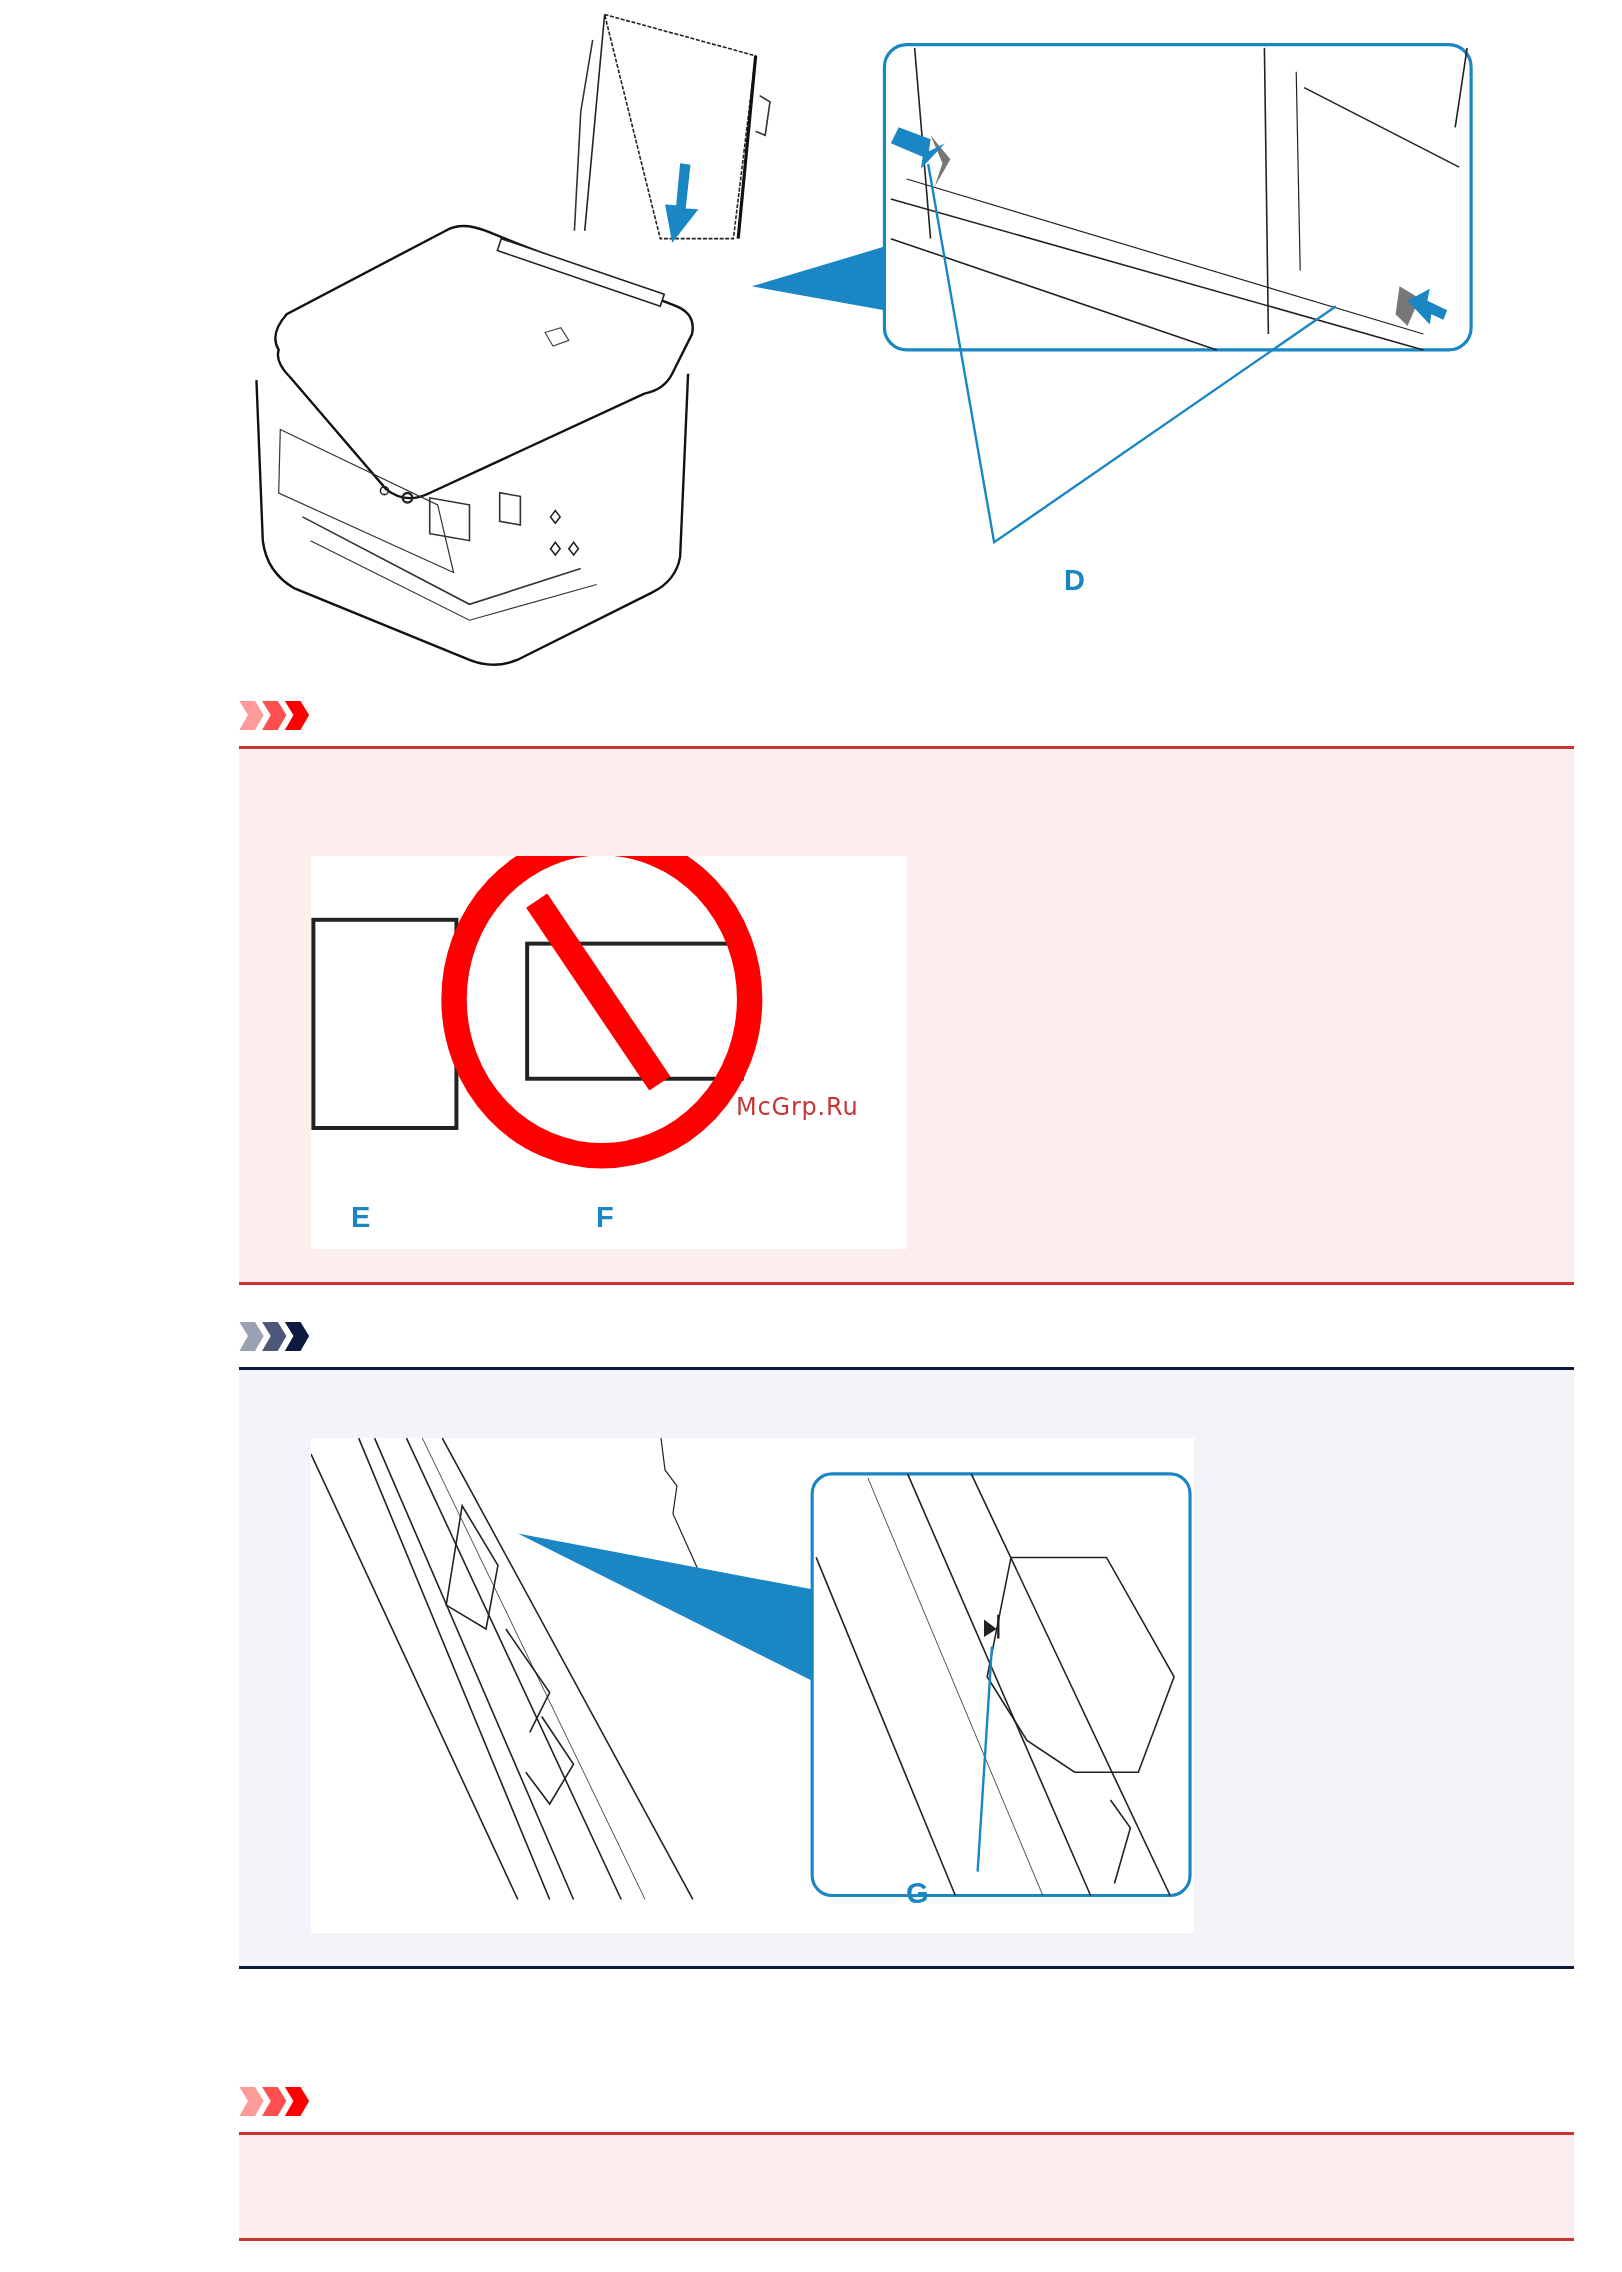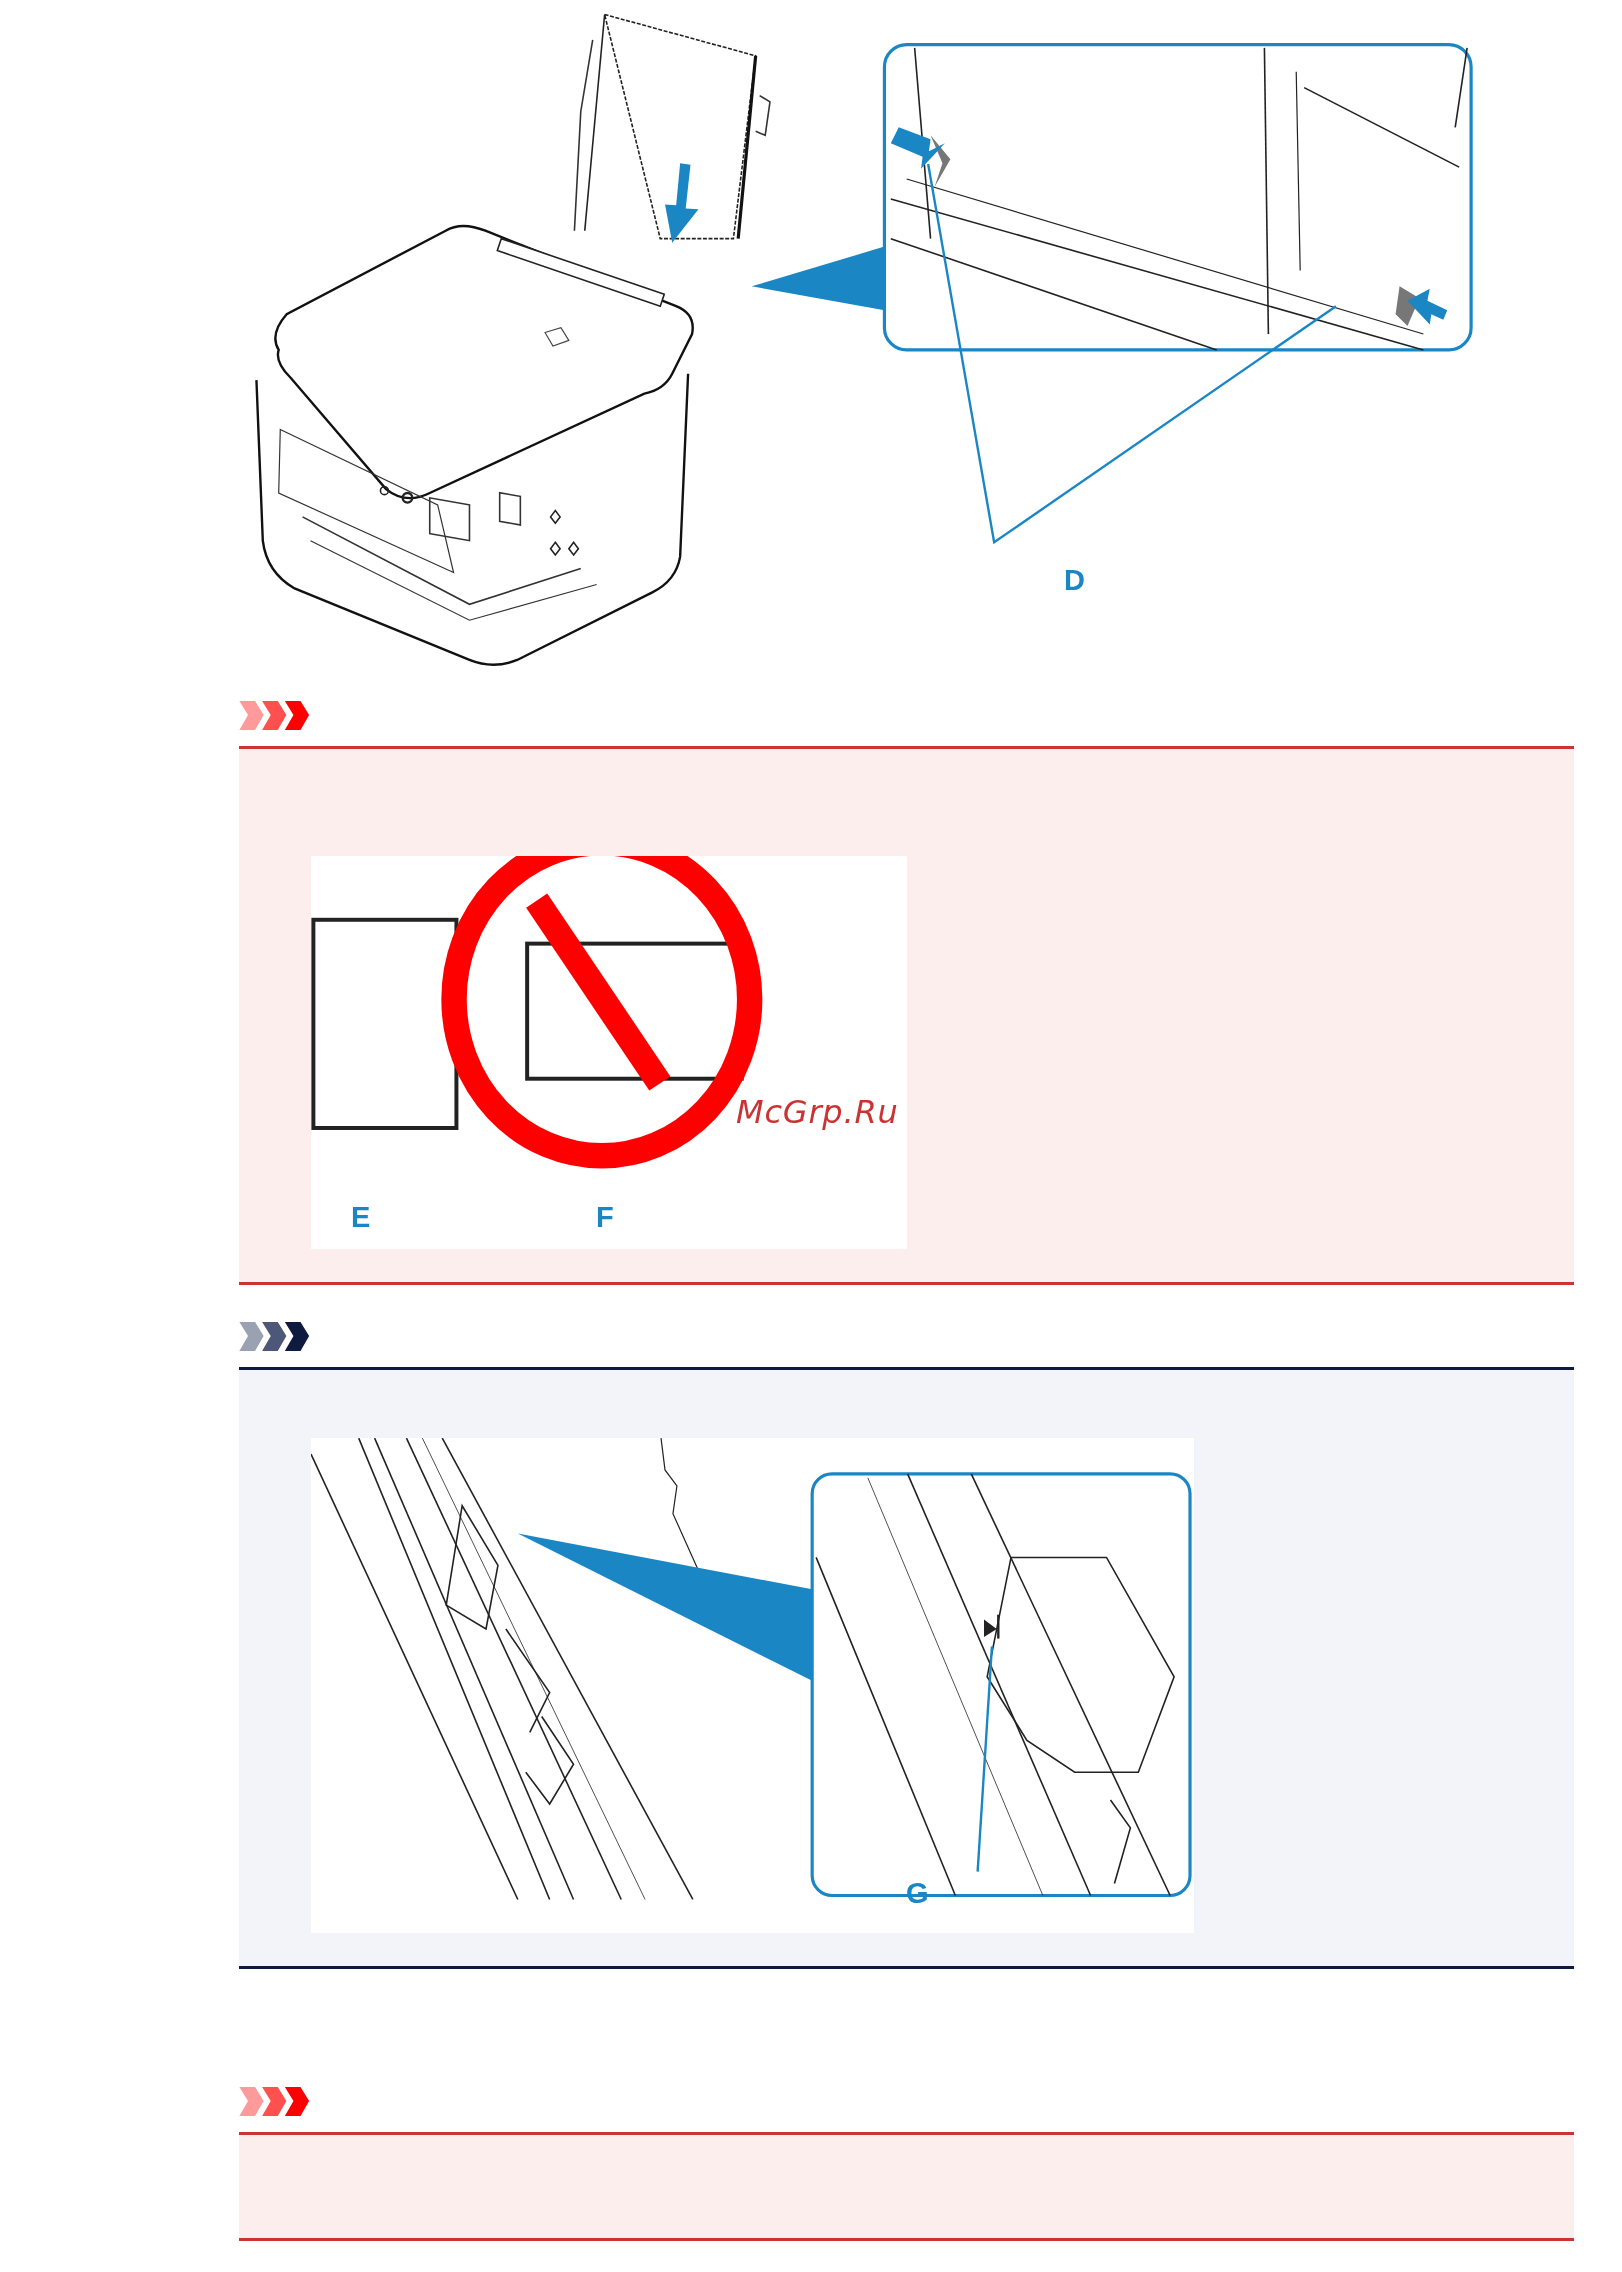--- a/index.html
+++ b/index.html
@@ -6,21 +6,21 @@
   body { width: 1623px; height: 2273px; position: relative; overflow: hidden;
          font-family: "Liberation Sans", "DejaVu Sans", sans-serif; }
   .fig { position: absolute; background: #ffffff; }
   .fig svg { display: block; width: 100%; height: 100%; }
   .chev { position: absolute; width: 76px; height: 29px; }
   .chev svg { width: 100%; height: 100%; display: block; }
   .box { position: absolute; left: 239px; width: 1335px; }
   .box.important { background: #fdeeee; border-top: 3.2px solid #cc3333; border-bottom: 3.2px solid #cc3333; }
   .box.note { background: #f2f4f9; border-top: 3.2px solid #0f1a40; border-bottom: 3.2px solid #0f1a40; }
   .lbl { position: absolute; font-weight: bold; color: #1a86c4; font-size: 29px; line-height: 1; }
-  .wm { position: absolute; color: #c41e1e; font-size: 32px; font-style: italic; font-family: "DejaVu Sans", sans-serif; letter-spacing: 0.8px; opacity: 0.9; text-align: center; }
+  .wm { position: absolute; color: #c41e1e; font-size: 24px; font-family: "DejaVu Sans", sans-serif; letter-spacing: 0.8px; opacity: 0.9; text-align: center; }
 </style>
 </head>
 <body>
 
 <div class="fig" style="left:231px;top:0px;width:1256px;height:684px;">
   <svg viewBox="0 0 1580 860">
 
     <path d="M470 18 L660 70 L632 300 L540 300 Z" fill="#fff" stroke="#222" stroke-width="2" stroke-dasharray="5 2"></path>
     <path d="M470 18 L445 290" stroke="#222" stroke-width="2" fill="none"></path>
     <path d="M660 70 L638 300" stroke="#111" stroke-width="4" fill="none"></path>

